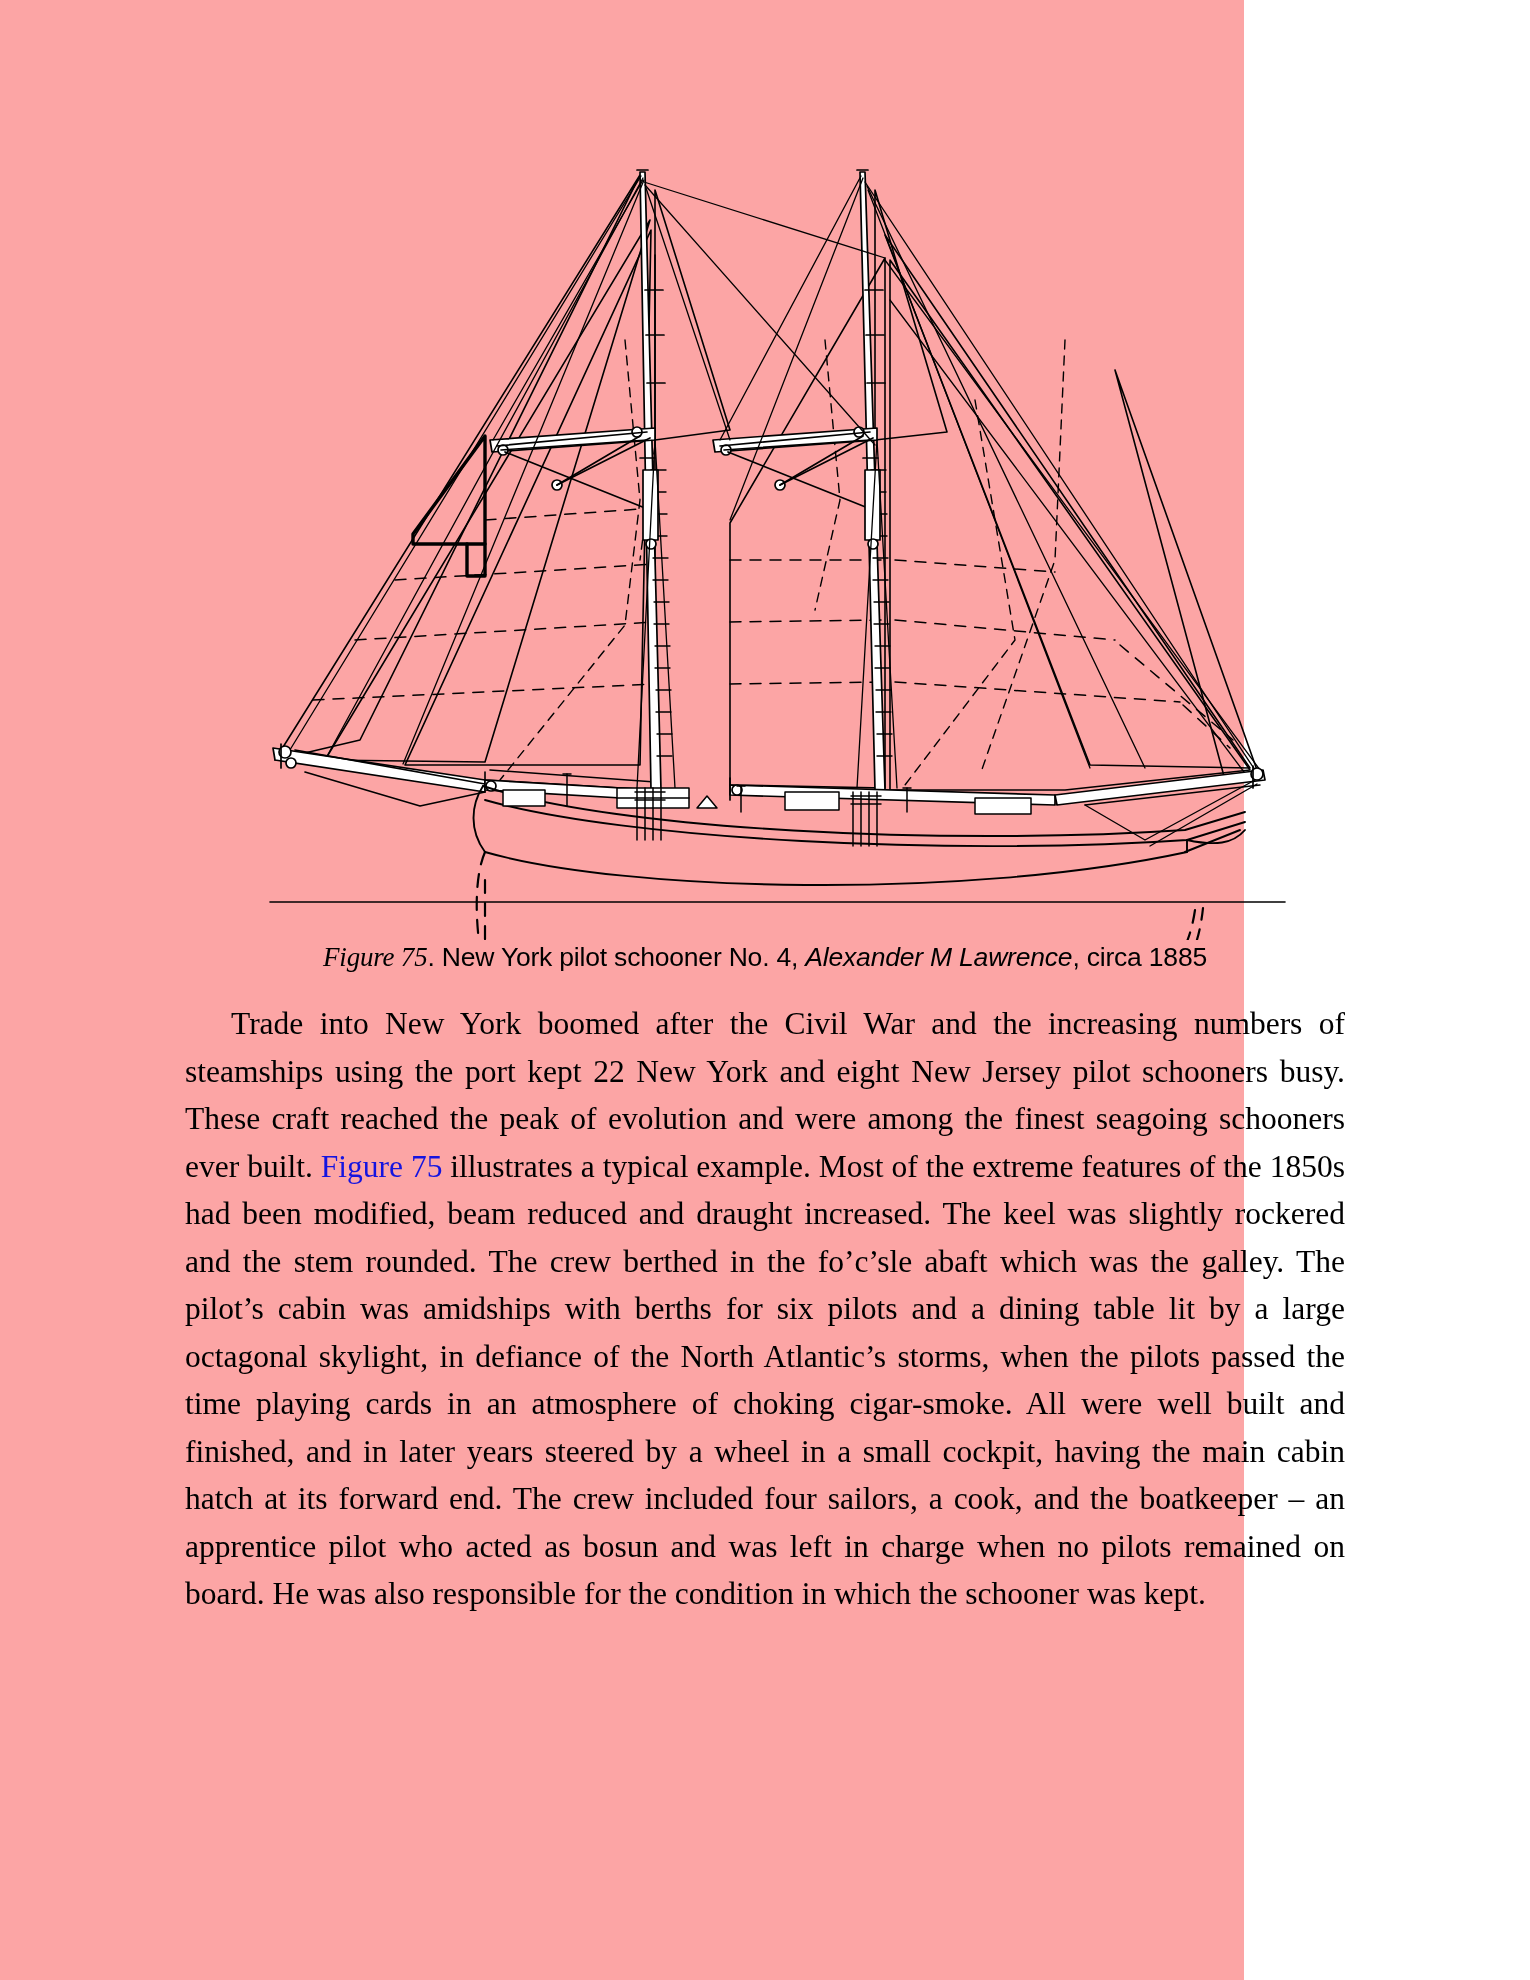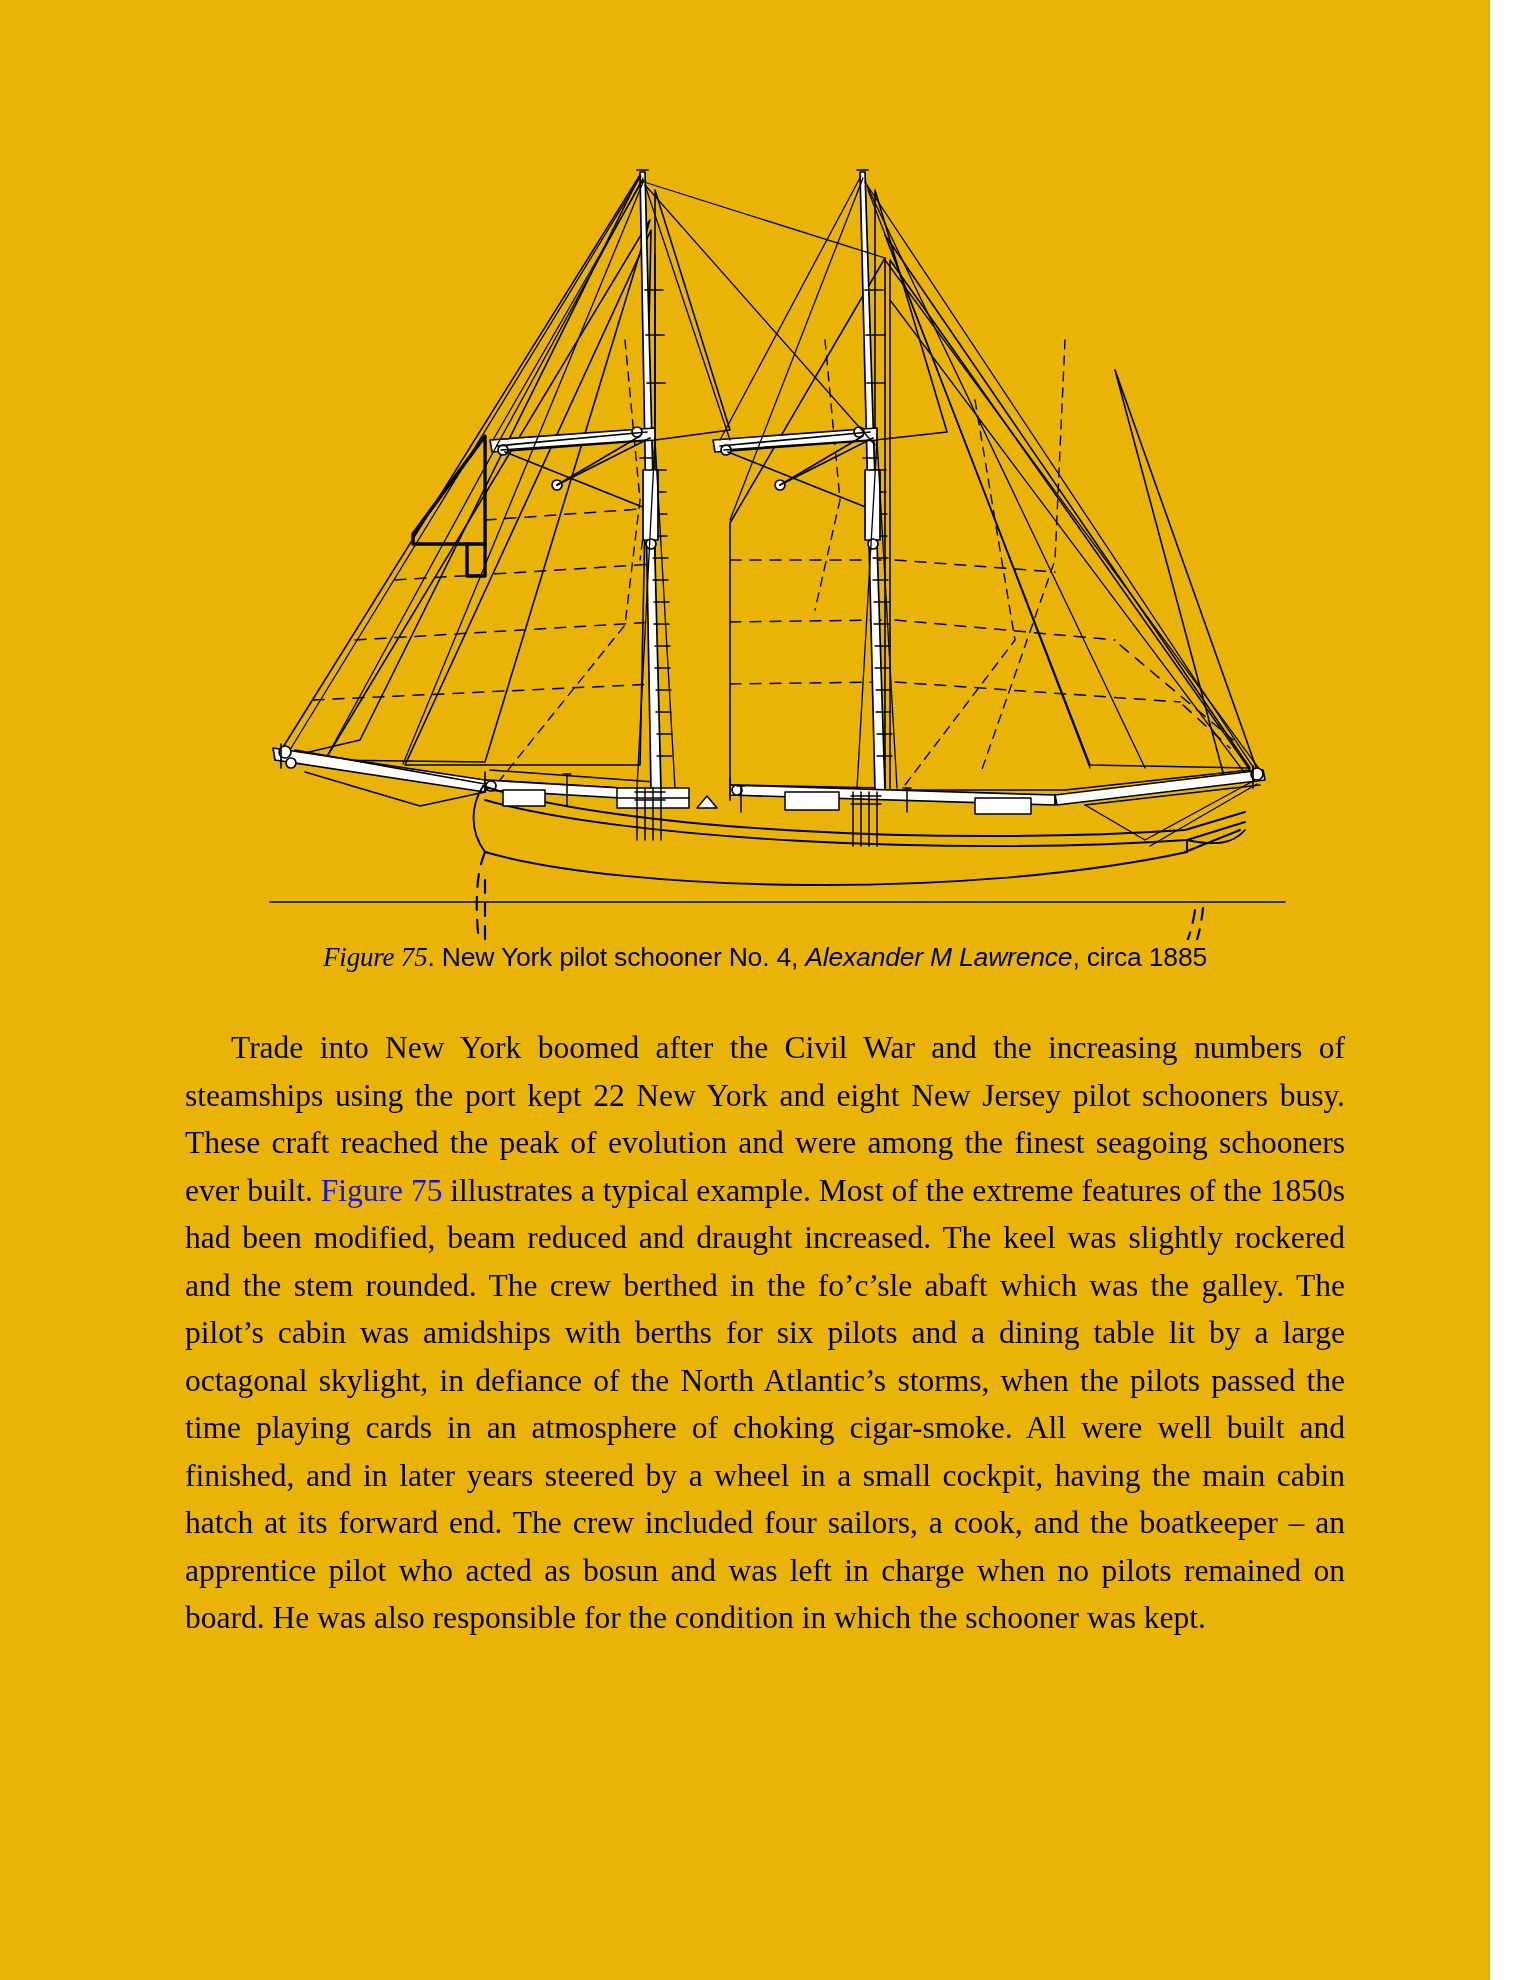--- a/index.html
+++ b/index.html
@@ -13,23 +13,23 @@
     height: 1980px;
     position: relative;
     overflow: hidden;
     font-family: "Liberation Serif", "DejaVu Serif", serif;
     color: #000000;
   }
 
   .page {
     position: absolute;
     left: 0; top: 0;
-    width: 1490px;
+    width: 1244px;
     height: 1980px;
-    background: #eab308;
+    background: #fca5a5;
   }
 
   
   .figure-block {
     position: absolute;
     left: 185px;
     top: 140px;
     width: 1160px;
   }
   .figure-image {
@@ -61,21 +61,21 @@
     font-size: 27px;
   }
   .figure-caption .ship-name {
     font-style: italic;
   }
 
   
   .body-text {
     position: absolute;
     left: 185px;
-    top: 1024px;
+    top: 1000px;
     width: 1160px;
     font-size: 31.5px;
     line-height: 47.5px;
     text-align: justify;
     text-justify: inter-word;
     hyphens: none;
     color: #000000;
   }
   .body-text p {
     margin: 0;

